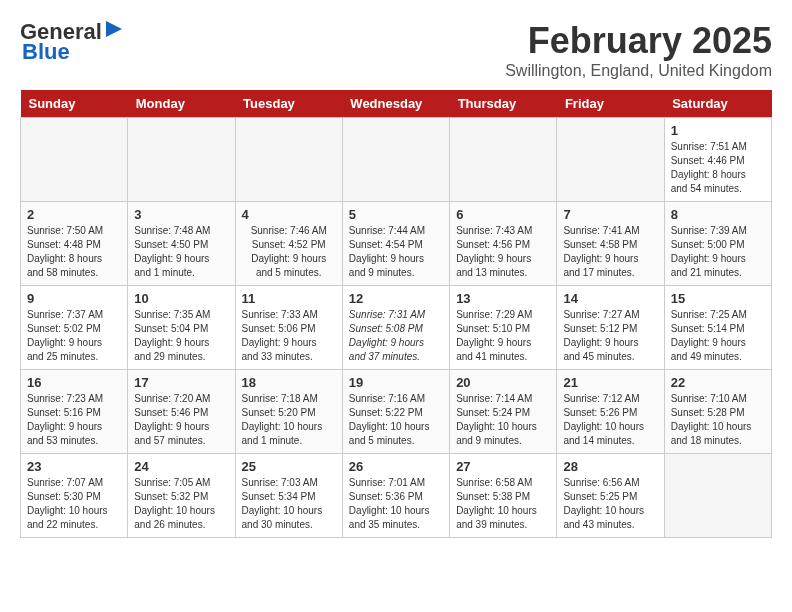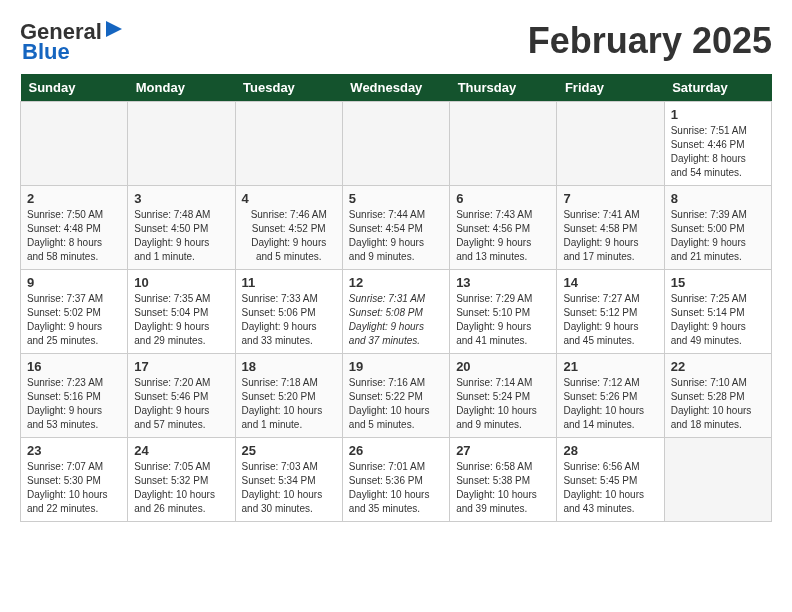--- a/index.html
+++ b/index.html
@@ -39,21 +39,21 @@
     .location {
       font-size: 16px;
       color: #555;
     }
     table {
       width: 100%;
       border-collapse: collapse;
       table-layout: fixed;
     }
     th {
-      background-color: #14532d;
+      background-color: #b91c1c;
       color: white;
       text-align: left;
       padding: 6px 8px;
       font-size: 13px;
       font-weight: bold;
     }
     td {
       border: 1px solid #ccc;
       vertical-align: top;
       padding: 5px 6px;
@@ -90,20 +90,21 @@
       <svg width="20" height="20" viewBox="0 0 20 20" style="margin-left:2px; margin-top:-6px;">
         <polygon points="2,2 18,10 2,18" fill="#1565c0"></polygon>
       </svg>
     </div>
     <div style="margin-top:-4px; margin-left:2px;">
       <span class="logo-text" style="color:#1565c0; font-size:22px; font-weight:bold;">Blue</span>
     </div>
   </div>
   <div class="title-area">
     <div class="month-title">February 2025</div>
+    <div class="location">Swillington, England, United Kingdom</div>
   </div>
 </div>
 
 <table>
   <thead>
     <tr>
     <th>Sunday</th>
         <th>Monday</th>
         <th>Tuesday</th>
         <th>Wednesday</th>
@@ -286,19 +287,19 @@
         </td>
         <td>
           <div class="day-num">27</div>
           <div class="day-info" style="white-space: pre-line;">Sunrise: 6:58 AM
 Sunset: 5:38 PM
 Daylight: 10 hours and 39 minutes.</div>
         </td>
         <td>
           <div class="day-num">28</div>
           <div class="day-info" style="white-space: pre-line;">Sunrise: 6:56 AM
-Sunset: 5:45 PM
+Sunset: 5:25 PM
 Daylight: 10 hours and 43 minutes.</div>
         </td>
         <td class="empty"></td>
       </tr>
     </tbody>
 </table>
 
 </body></html>

